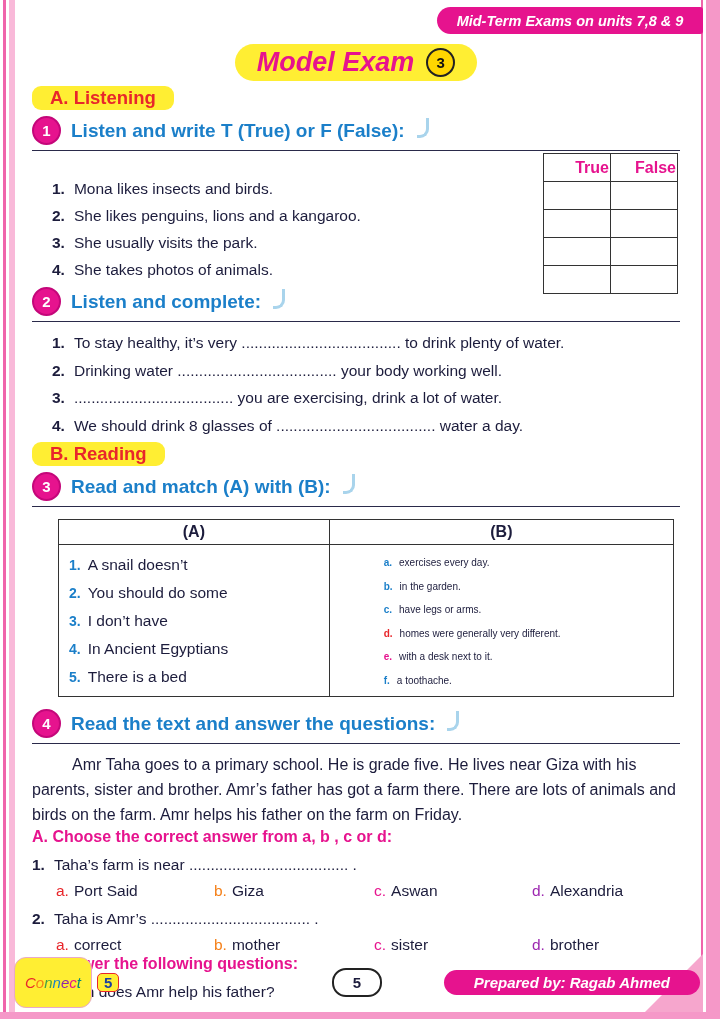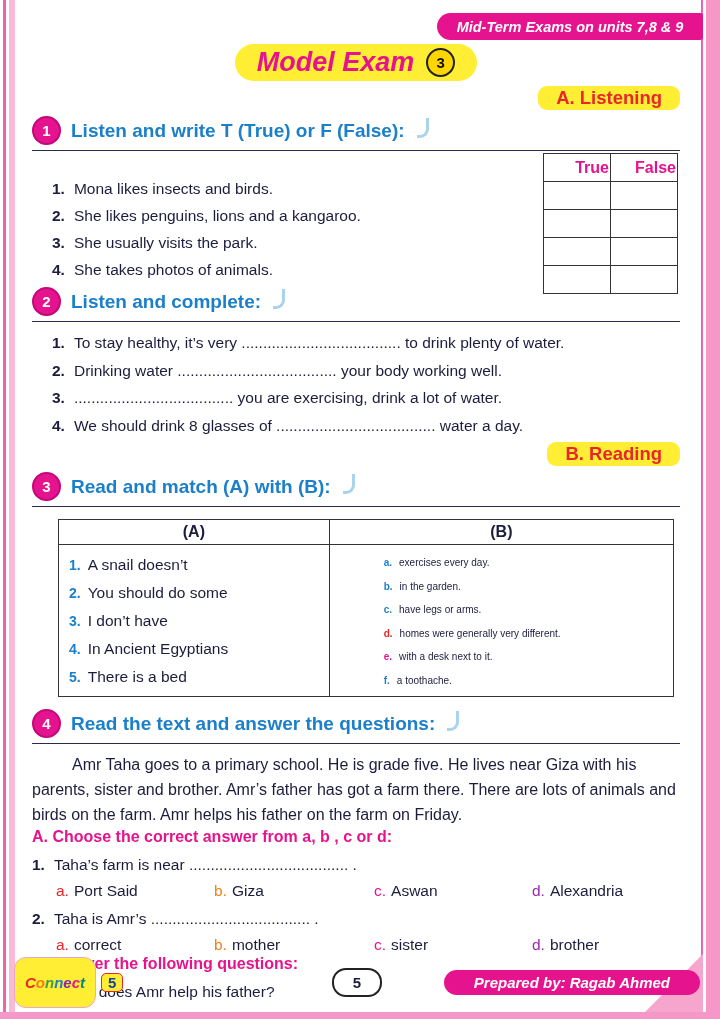--- a/index.html
+++ b/index.html
@@ -9,32 +9,32 @@
   .edge-left-a{position:absolute;left:3px;top:0;bottom:0;width:3px;background:#ef64ab;}
   .edge-left-b{position:absolute;left:9px;top:0;bottom:0;width:6px;background:#f9b9d9;}
   .edge-right{position:absolute;right:0;top:0;bottom:0;width:14px;background:#f598c8;}
   .edge-right-line{position:absolute;right:17px;top:0;bottom:0;width:2px;background:#ef64ab;}
   .edge-bottom{position:absolute;left:0;right:0;bottom:0;height:7px;background:#f598c8;}
   .corner-triangle{position:absolute;right:17px;bottom:7px;width:0;height:0;
         border-bottom:58px solid #f6a6cd;border-left:58px solid transparent;z-index:0;}
 
   .content{position:absolute;left:32px;right:40px;top:0;}
 
-  .top-banner{position:absolute;top:13px;right:17px;width:266px;height:27px;background:#e6138e;
+  .top-banner{position:absolute;top:7px;right:17px;width:266px;height:27px;background:#e6138e;
         color:#fff;font-style:italic;font-weight:bold;font-size:14.5px;display:flex;
         align-items:center;justify-content:center;border-radius:14px 3px 3px 14px;}
 
   .title-row{margin-top:44px;text-align:center;}
   .model-pill{display:inline-flex;align-items:center;gap:12px;background:#ffee33;
         border-radius:20px;padding:3px 22px;}
   .model-text{color:#e6138e;font-style:italic;font-weight:bold;font-size:27px;}
   .model-num{width:25px;height:25px;border-radius:50%;background:#ffd600;border:2px solid #222;
         color:#111;font-weight:bold;font-size:15px;display:flex;align-items:center;justify-content:center;}
 
-  .center-row{text-align:right;margin-top:5px;}
+  .center-row{text-align:left;margin-top:5px;}
   .yellow-label{display:inline-block;background:#ffee33;border-radius:9px;padding:1px 18px;
         font-weight:bold;font-size:18.5px;color:#e8262b;}
 
   .section{position:relative;}
   .sec-heading{display:flex;align-items:center;gap:10px;border-bottom:1.6px solid #2a2a4a;
         padding-bottom:5px;margin-top:6px;}
   .num-circle{width:25px;height:25px;border-radius:50%;background:#e6138e;border:2px solid #c4077a;
         color:#fff;font-weight:bold;font-size:15px;display:flex;align-items:center;
         justify-content:center;flex:0 0 auto;}
   .sec-title{color:#1b7fc9;font-weight:bold;font-size:19px;}
@@ -66,21 +66,21 @@
   .part-label{color:#e6138e;font-weight:bold;font-size:16px;margin-top:1px;}
   .mcq-q{font-size:15.5px;margin-top:10px;}
   .options{display:flex;margin-top:8px;padding-left:24px;font-size:15.5px;font-weight:normal;}
   .opt0{width:158px;} .opt1{width:160px;} .opt2{width:158px;} .opt3{flex:1;}
   .ol{margin-right:5px;}
   .ol-a{color:#e8262b;} .ol-b{color:#f57f17;} .ol-c{color:#e6138e;} .ol-d{color:#9c27b0;}
 
   .footer{position:absolute;left:14px;right:20px;bottom:11px;display:flex;align-items:center;
         justify-content:space-between;z-index:1;}
   .logo{display:inline-flex;align-items:center;gap:5px;}
-  .logo-pill{background:#ffee33;border-radius:12px;padding:16px 10px;font-weight:bold;
+  .logo-pill{background:#ffee33;border-radius:12px;padding:16px 10px;font-weight:normal;
         font-size:15px;font-style:italic;border:1.5px solid #e9a9c9;}
   .logo-num{background:#ffee33;border:1.5px solid #e8262b;border-radius:5px;padding:0 6px;
         font-weight:bold;color:#1b3fa0;font-size:15px;}
   .lc0{color:#e8262b;}.lc1{color:#f57f17;}.lc2{color:#43a047;}.lc3{color:#1b7fc9;}
   .lc4{color:#8e24aa;}.lc5{color:#e6138e;}.lc6{color:#00897b;}
   .page-oval{position:absolute;left:50%;transform:translateX(-50%);width:46px;height:25px;
         border:2px solid #222;border-radius:14px;display:flex;align-items:center;
         justify-content:center;font-weight:bold;font-size:15px;background:#fff;}
   .prepared{background:#e6138e;color:#fff;font-style:italic;font-weight:bold;font-size:15px;
         border-radius:14px;padding:4px 30px;}

